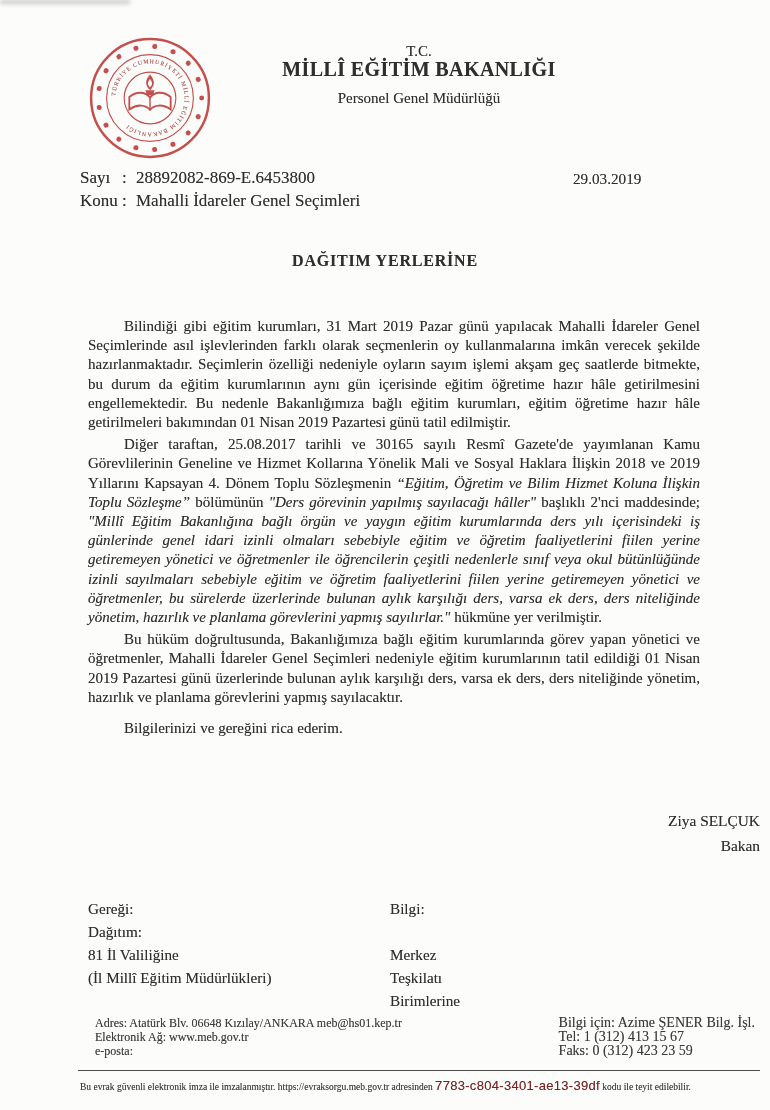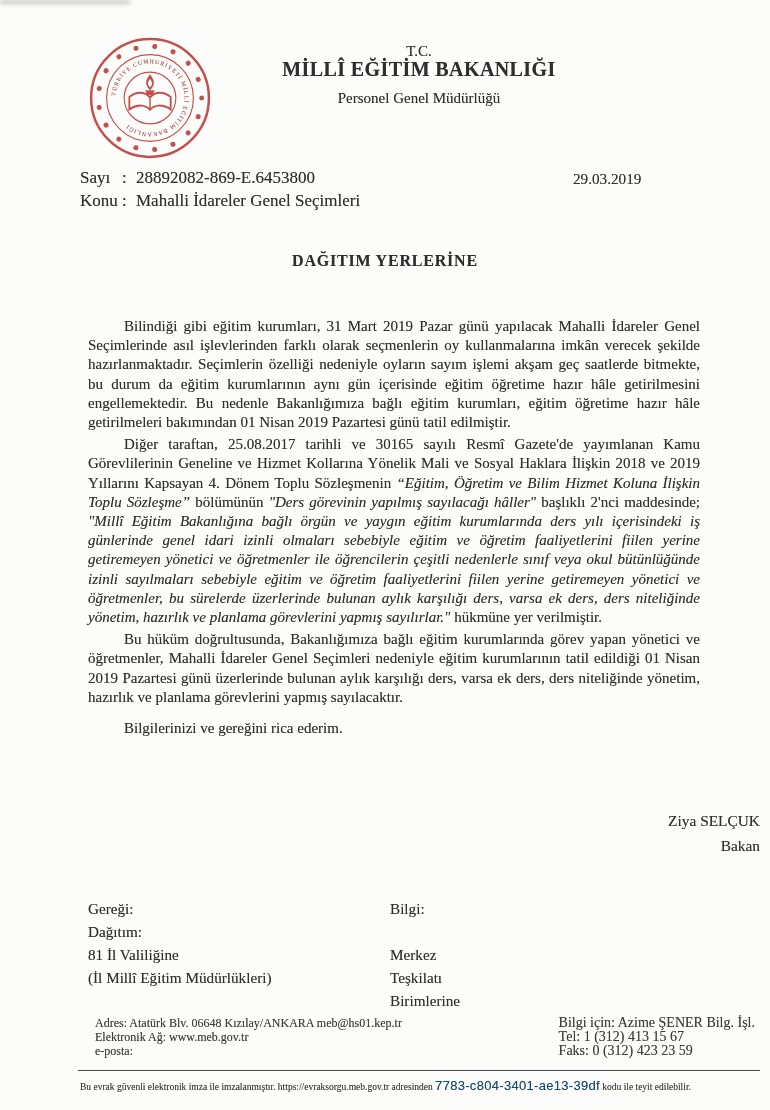--- a/index.html
+++ b/index.html
@@ -28,21 +28,21 @@
              font-size:15.4px;line-height:25px;}
   .distribution{position:absolute;left:88px;top:897px;font-size:15.2px;}
   .dist-line{position:relative;height:23px;line-height:23px;}
   .dist-right{position:absolute;left:302px;top:0;}
   .footer-left{position:absolute;left:95px;top:1016px;font-size:12px;line-height:14px;color:#3c3c3c;}
   .footer-right{position:absolute;right:15px;top:1016px;font-size:14px;line-height:14px;
                 color:#3c3c3c;}
   .divider{position:absolute;left:78px;top:1070px;width:682px;border-top:1.5px solid #4a4a4a;}
   .verify{position:absolute;left:80px;top:1078px;width:682px;font-size:9.5px;color:#3a3a3a;
           white-space:nowrap;}
-  .vcode{font-family:"Liberation Sans", sans-serif;font-size:13px;color:#0c4a6e;letter-spacing:.3px;}
+  .vcode{font-family:"Liberation Sans", sans-serif;font-size:13px;color:#7f1d1d;letter-spacing:.3px;}
   .ring-text{font-family:"Liberation Serif", serif;font-size:5.6px;letter-spacing:1.05px;fill:#c4504e;}
 </style>
 </head>
 <body>
 
 <div class="page">
 
   <div class="smudge"></div>
 
   <div class="seal">

